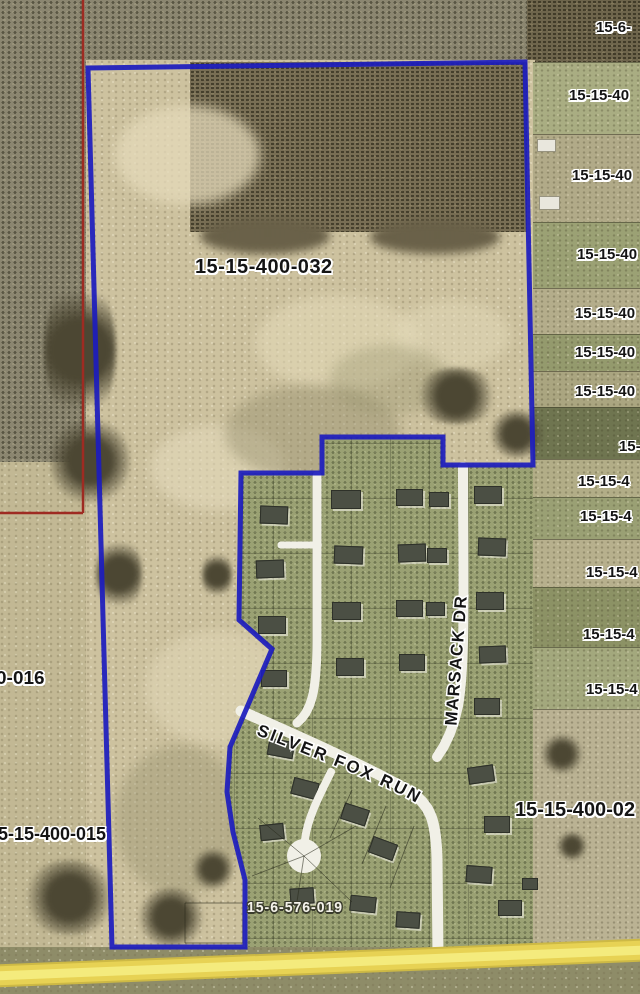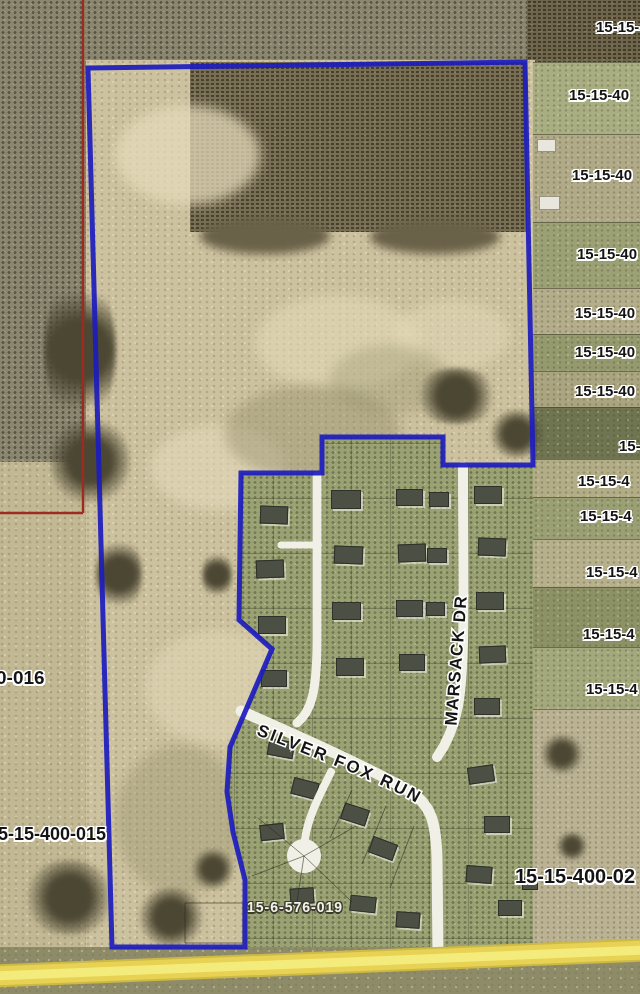--- a/index.html
+++ b/index.html
@@ -187,26 +187,27 @@
     <path id="p-marsack" d="M456,734 L470,556" fill="none"></path>
     <text class="street" font-size="17" letter-spacing="1.5">
       <textPath href="#p-marsack" startOffset="8">MARSACK DR</textPath>
     </text>
     <path id="p-sfr" d="M254,734 C330,763 388,786 418,804 C438,816 444,838 445,878 L446,950" fill="none"></path>
     <text class="street" font-size="17" letter-spacing="2.5">
       <textPath href="#p-sfr" startOffset="2">SILVER FOX RUN</textPath>
     </text>
   </svg>
 
-  <span class="lbl" style="left:515px;top:866px;font-size:20px;">15-15-400-02</span>
+  <span class="lbl" style="left:195px;top:256px;font-size:20px;letter-spacing:.5px;">15-15-400-032</span>
+  <span class="lbl" style="left:515px;top:799px;font-size:20px;">15-15-400-02</span>
   <span class="lbl" style="left:-4px;top:668px;font-size:19px;">0-016</span>
   <span class="lbl" style="left:-2px;top:825px;font-size:18px;">5-15-400-015</span>
   <span class="lbl-light" style="left:247px;top:899px;font-size:14px;">15-6-576-019</span>
 
-  <span class="lbl" style="left:596px;top:19px;font-size:15px;">15-15-</span>
+  <span class="lbl" style="left:596px;top:19px;font-size:15px;">15-6-</span>
   <span class="lbl" style="left:569px;top:87px;font-size:15px;">15-15-40</span>
   <span class="lbl" style="left:572px;top:167px;font-size:15px;">15-15-40</span>
   <span class="lbl" style="left:577px;top:246px;font-size:15px;">15-15-40</span>
   <span class="lbl" style="left:575px;top:305px;font-size:15px;">15-15-40</span>
   <span class="lbl" style="left:575px;top:344px;font-size:15px;">15-15-40</span>
   <span class="lbl" style="left:575px;top:383px;font-size:15px;">15-15-40</span>
   <span class="lbl" style="left:619px;top:438px;font-size:15px;">15-</span>
   <span class="lbl" style="left:578px;top:473px;font-size:15px;">15-15-4</span>
   <span class="lbl" style="left:580px;top:508px;font-size:15px;">15-15-4</span>
   <span class="lbl" style="left:586px;top:564px;font-size:15px;">15-15-4</span>

